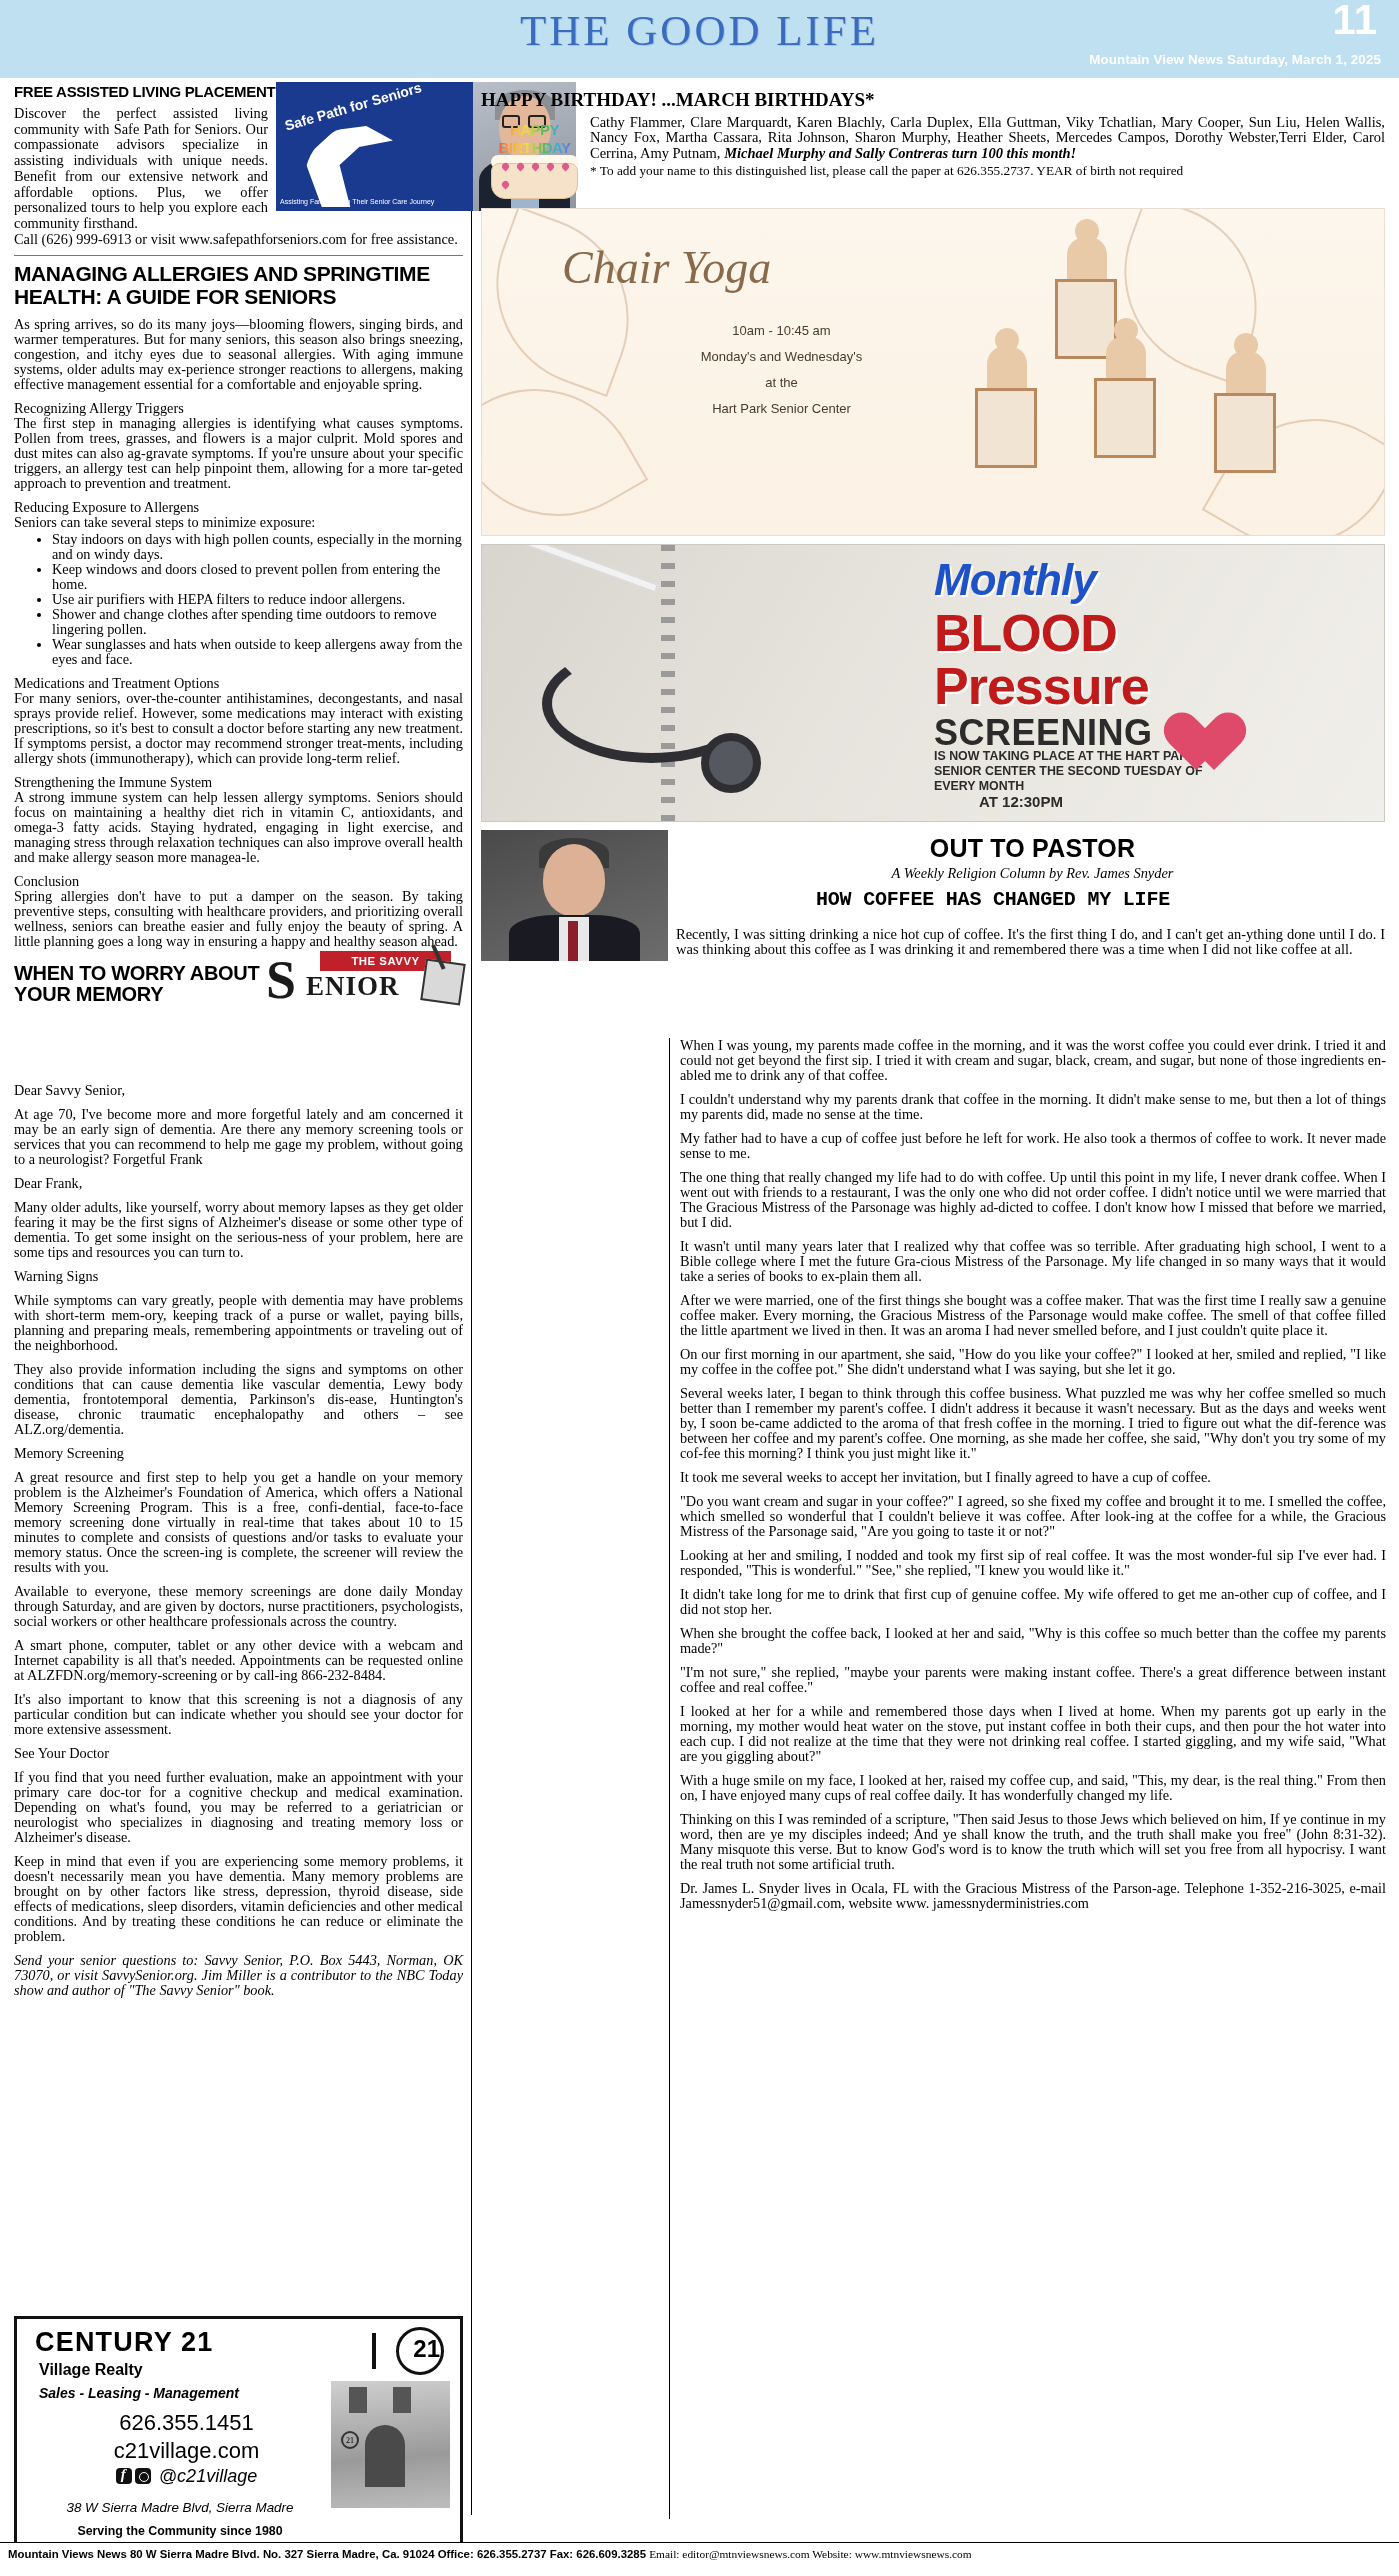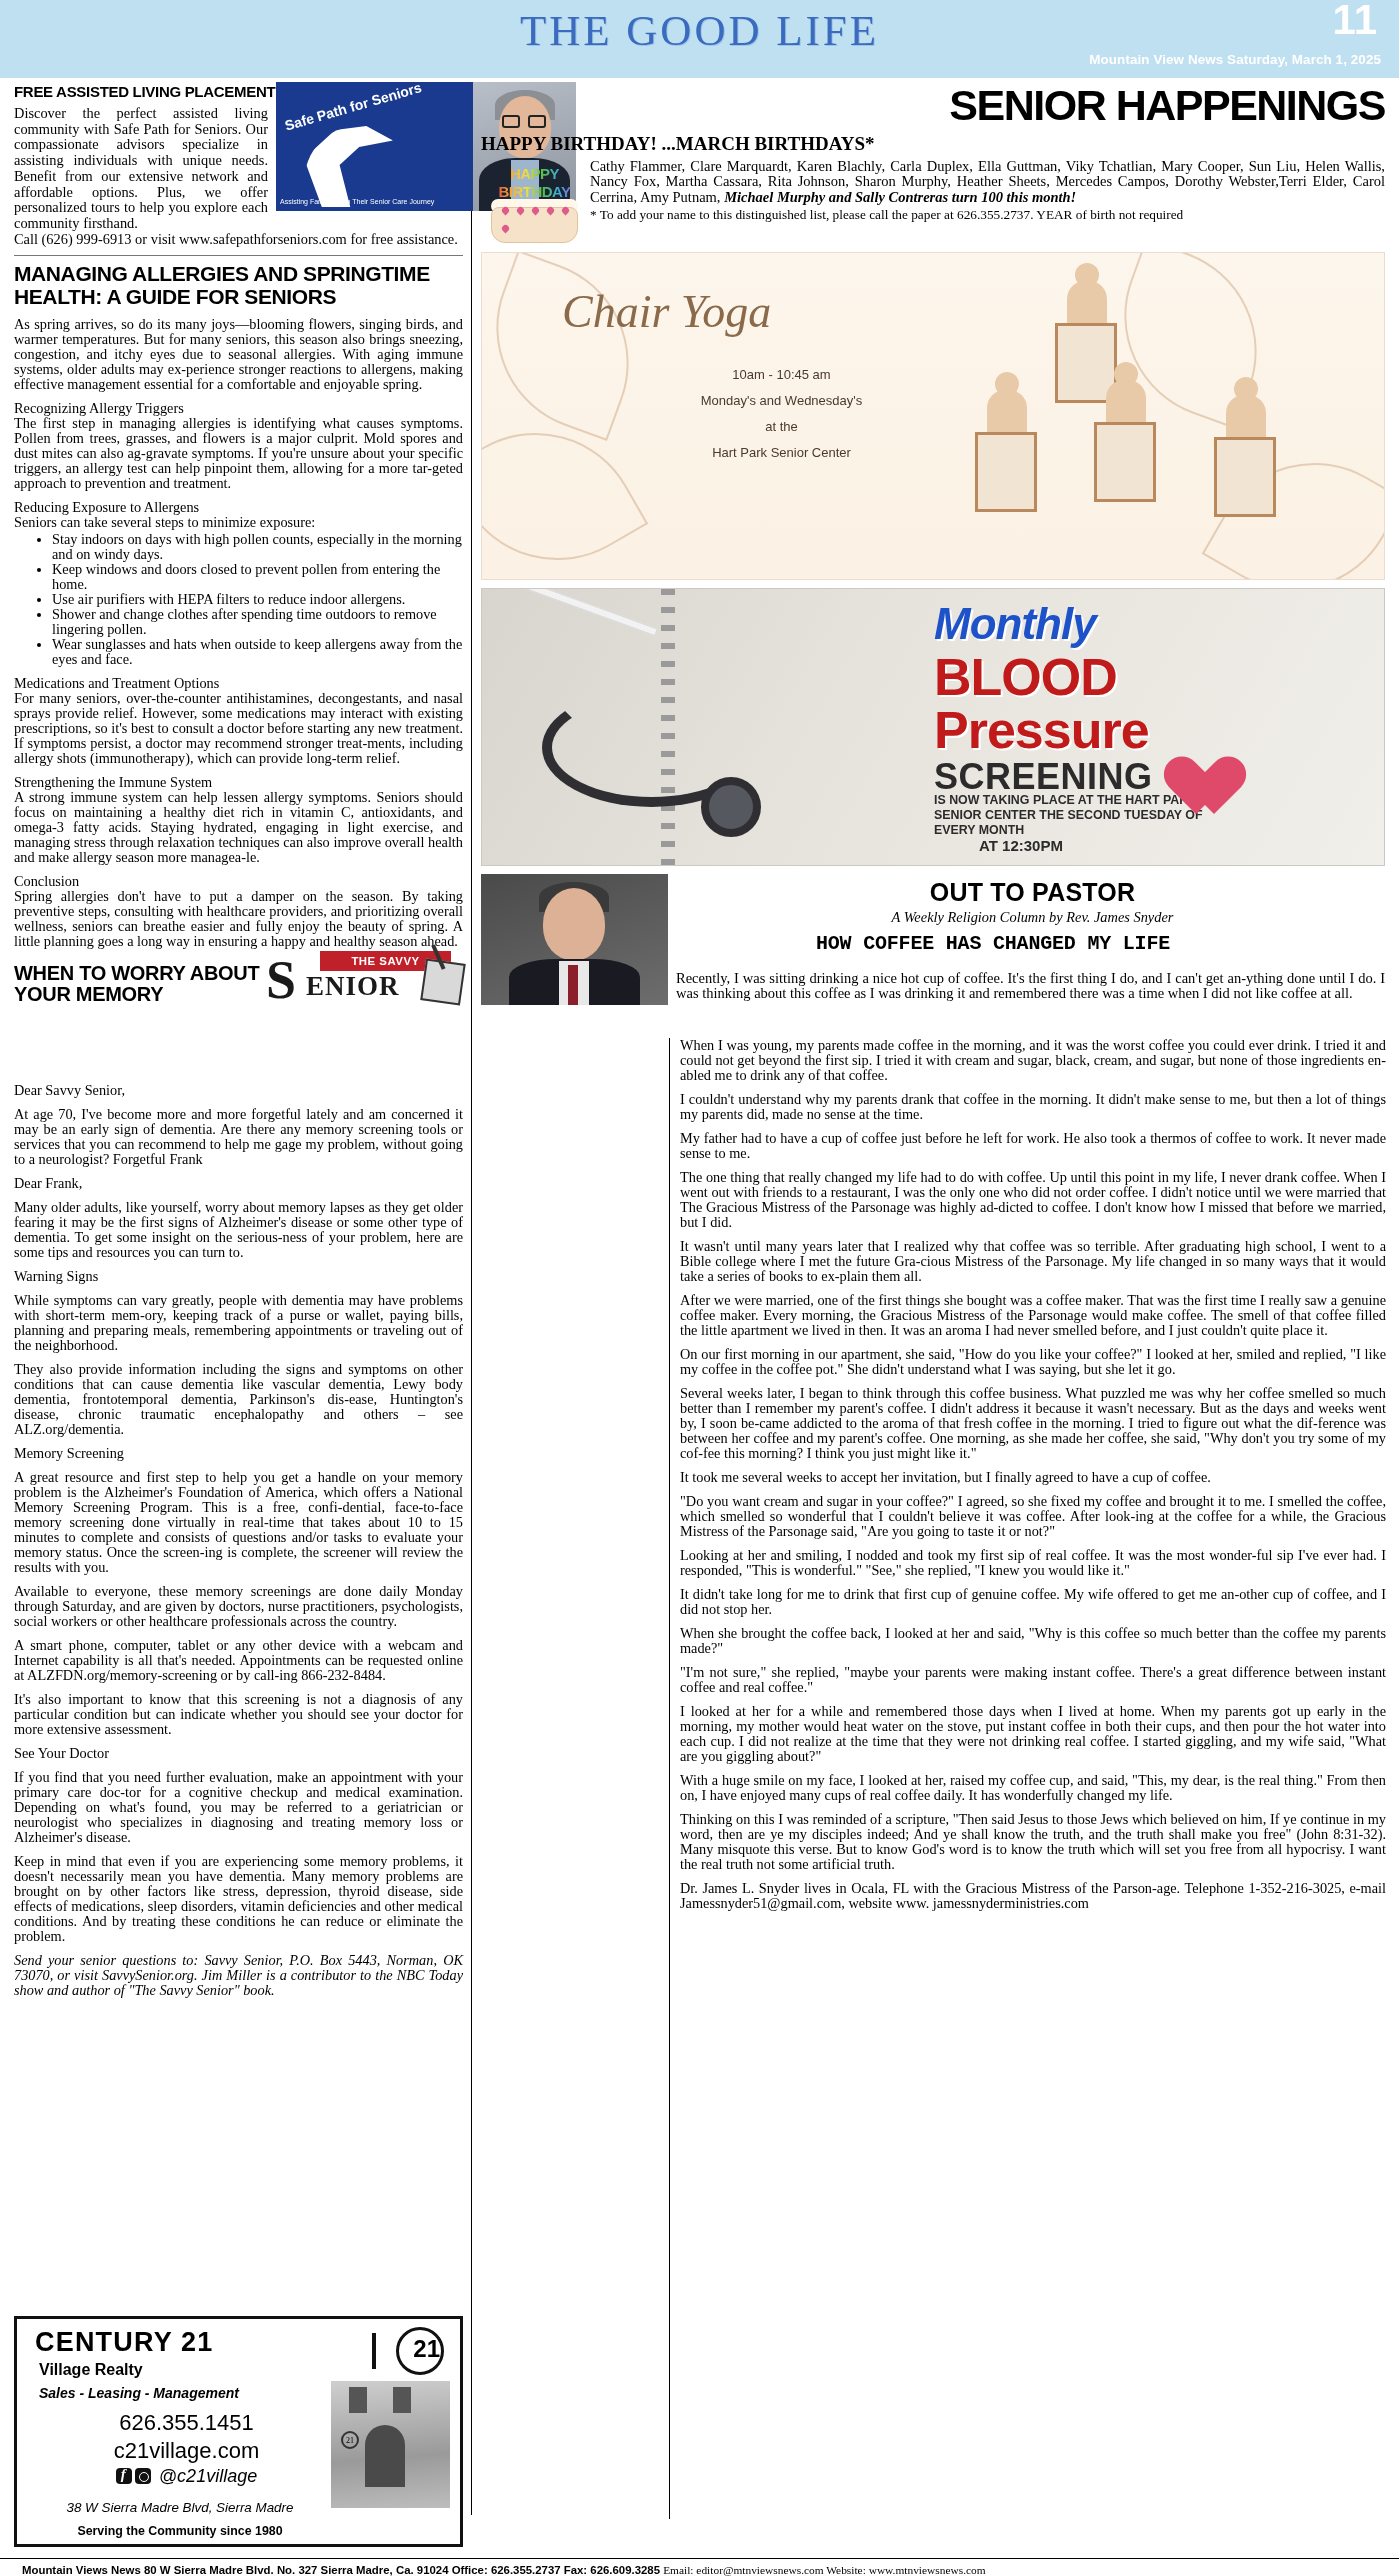--- a/index.html
+++ b/index.html
@@ -469,25 +469,25 @@
   }
   .col-savvy p {
     font-size:14.3px; line-height:15px; text-align:justify;
     margin:0 0 9px 0;
   }
 
   .pastor-lead { padding-left:195px; }
 
   
   .footer {
-    position:absolute; left:0; bottom:0; width:1399px; height:18px;
+    position:absolute; left:0; bottom:16px; width:1399px; height:18px;
     background:#ffffff; border-top:1px solid #000;
     font-family:"Liberation Sans", sans-serif;
     font-size:11.4px; font-weight:bold; line-height:22px;
-    padding-left:22px; white-space:nowrap;
+    padding-left:8px; white-space:nowrap;
   }
   .footer .lt { font-family:"Liberation Serif", serif; font-weight:normal; }
 </style>
 </head>
 <body>
 
 <div class="masthead">
   <div class="masthead-title">THE GOOD LIFE</div>
   <div class="page-number">11</div>
   <div class="masthead-meta">Mountain View News  Saturday, March 1, 2025</div>
@@ -591,21 +591,20 @@
   <div class="c21-photo">
     <div class="win"></div>
     <div class="win2"></div>
     <div class="arch"></div>
     <div class="seal">21</div>
   </div>
 </div>
 
 <div class="right-col">
 
-  <h1 class="sh-title">SENIOR HAPPENINGS</h1>
   <div class="sh-sub">HAPPY BIRTHDAY! ...MARCH  BIRTHDAYS*</div>
 
   <div class="bday-row">
     <div class="cake">
       <div class="hb">HAPPY BIRTHDAY</div>
       <div class="frost"></div>
       <div class="base">
         <div class="dots">
           <span class="dot"></span>
           <span class="dot"></span>

